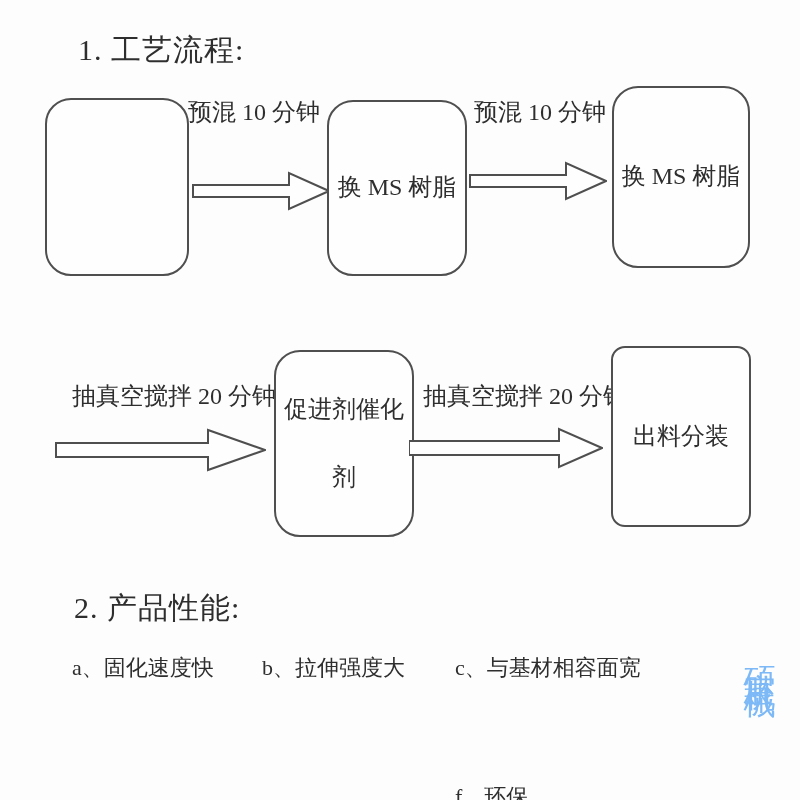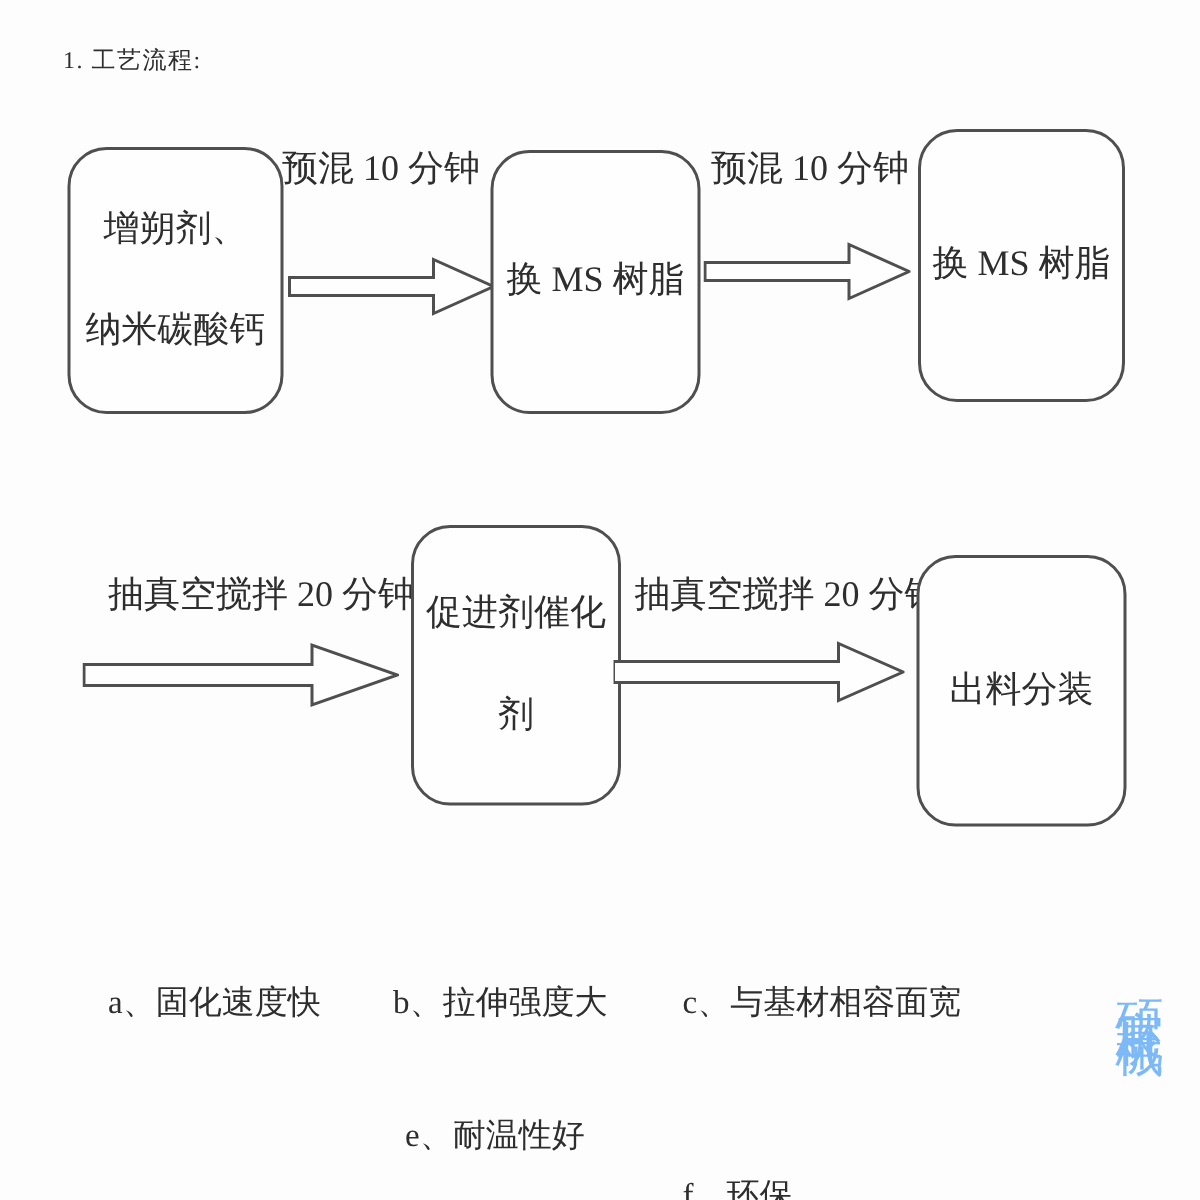--- a/index.html
+++ b/index.html
@@ -2,21 +2,21 @@
 <html><head>
 <meta charset="utf-8">
 <style>
   html,body{margin:0;padding:0;background:#ffffff;}
   .canvas{
     position:relative;width:800px;height:800px;overflow:hidden;
     background:var(--bg,#fdfdfd);
     font-family:"Liberation Serif","DejaVu Serif",serif;
     color:var(--ink,#2e2e2e);
   }
-  .sec-title{position:absolute;font-size:16px;letter-spacing:1px;white-space:nowrap;}
+  .sec-title{position:absolute;font-size:30px;letter-spacing:1px;white-space:nowrap;margin-left:36px;}
   .flow-label{position:absolute;font-size:24px;white-space:nowrap;}
   .fbox{
     position:absolute;border:2px solid var(--line,#4f4f4f);border-radius:26px;
     background:#fefefe;display:flex;flex-direction:column;align-items:center;
     justify-content:center;text-align:center;font-size:24px;line-height:1.3;
   }
   .fbox .bx-line{display:block;white-space:nowrap;}
   .fbox .gap{height:36px;}
   .arrow-svg{position:absolute;display:block;}
   .arrow-svg polygon{fill:#fefefe;stroke:var(--line,#4f4f4f);stroke-width:2;stroke-linejoin:miter;}
@@ -30,23 +30,21 @@
   }
 </style>
 </head>
 <body>
 
 <div class="canvas" style="--ink: #2e2e2e; --line: #4f4f4f; --bg: #fdfdfd;">
 
   <div class="sec-title" style="left:42px;top:30px;">1. 工艺流程:</div>
 
   <div class="fbox" style="left:45px;top:98px;width:140px;height:174px;">
-    <span class="bx-line">增朔剂、</span>
     <span class="gap"></span>
-    <span class="bx-line">纳米碳酸钙</span>
   </div>
 
   <div class="flow-label" style="left:188px;top:96px;">预混 10 分钟</div>
 
   <svg class="arrow-svg" style="left:192px;top:169px;" width="138" height="44" viewBox="0 0 138 44">
     <polygon points="1,16 97,16 97,4 137,22 97,40 97,28 1,28"></polygon>
   </svg>
 
   <div class="fbox" style="left:327px;top:100px;width:136px;height:172px;">
     <span class="bx-line">换 MS 树脂</span>
@@ -75,27 +73,27 @@
   </div>
 
   <div class="flow-label" style="left:423px;top:380px;">
     <span>抽真空搅拌 20 分钟</span><span class="ret-mark">↵</span>
   </div>
 
   <svg class="arrow-svg" style="left:409px;top:426px;" width="194" height="44" viewBox="0 0 194 44">
     <polygon points="0,15 150,15 150,3 193,22 150,41 150,29 0,29"></polygon>
   </svg>
 
-  <div class="fbox" style="left:611px;top:370px;width:136px;height:177px;">
+  <div class="fbox" style="left:611px;top:346px;width:136px;height:177px;border-radius:14px;">
     <span class="bx-line">出料分装</span>
   </div>
 
+  <div class="sec-title" style="left:38px;top:588px;">2. 产品性能:</div>
 
   <div class="perf-item" style="left:72px;top:653px;">a、固化速度快</div>
   <div class="perf-item" style="left:262px;top:653px;">b、拉伸强度大</div>
   <div class="perf-item" style="left:455px;top:653px;">c、与基材相容面宽</div>
 
-  <div class="perf-item" style="left:270px;top:742px;">e、耐温性好</div>
   <div class="perf-item" style="left:455px;top:742px;margin-top:40px;">f、环保</div>
 
   <div class="watermark" style="color: rgb(125, 185, 246);">硕宸机械</div>
 
 </div>
 
 </body></html>

